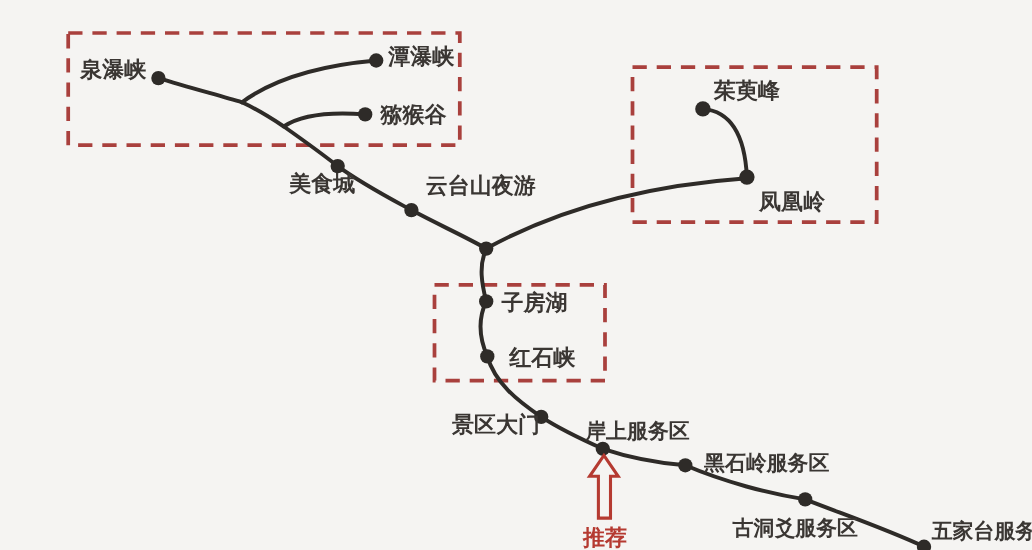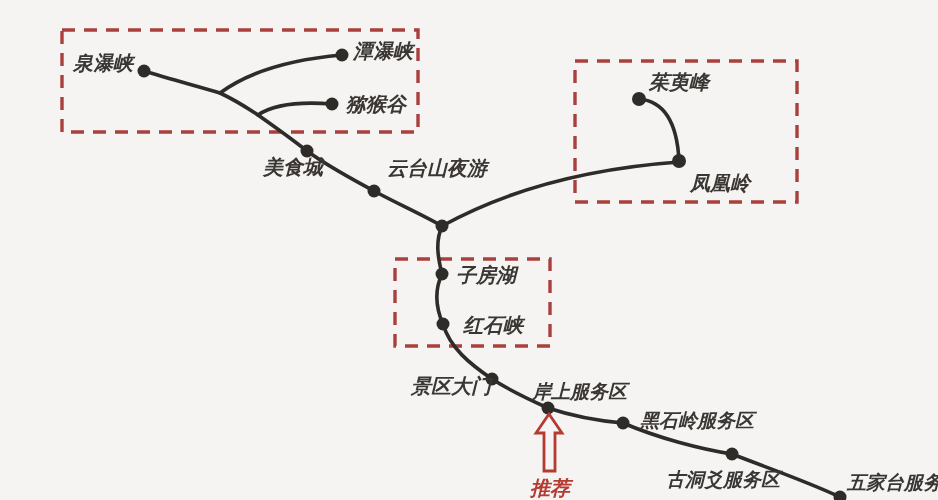--- a/index.html
+++ b/index.html
@@ -8,21 +8,20 @@
     width: 938px;
     height: 500px;
     overflow: hidden;
     background: var(--background, #f5f4f2);
     font-family: "Liberation Sans", "DejaVu Sans", sans-serif;
   }
   .stage {
     position: relative;
     width: 878px;
     height: 500px;
-    font-style: italic;
   }
   svg { display: block; }
   .route {
     fill: none;
     stroke: var(--route-line, #2e2b28);
     stroke-width: 3.6;
     stroke-linecap: round;
     stroke-linejoin: round;
   }
   .dot {

